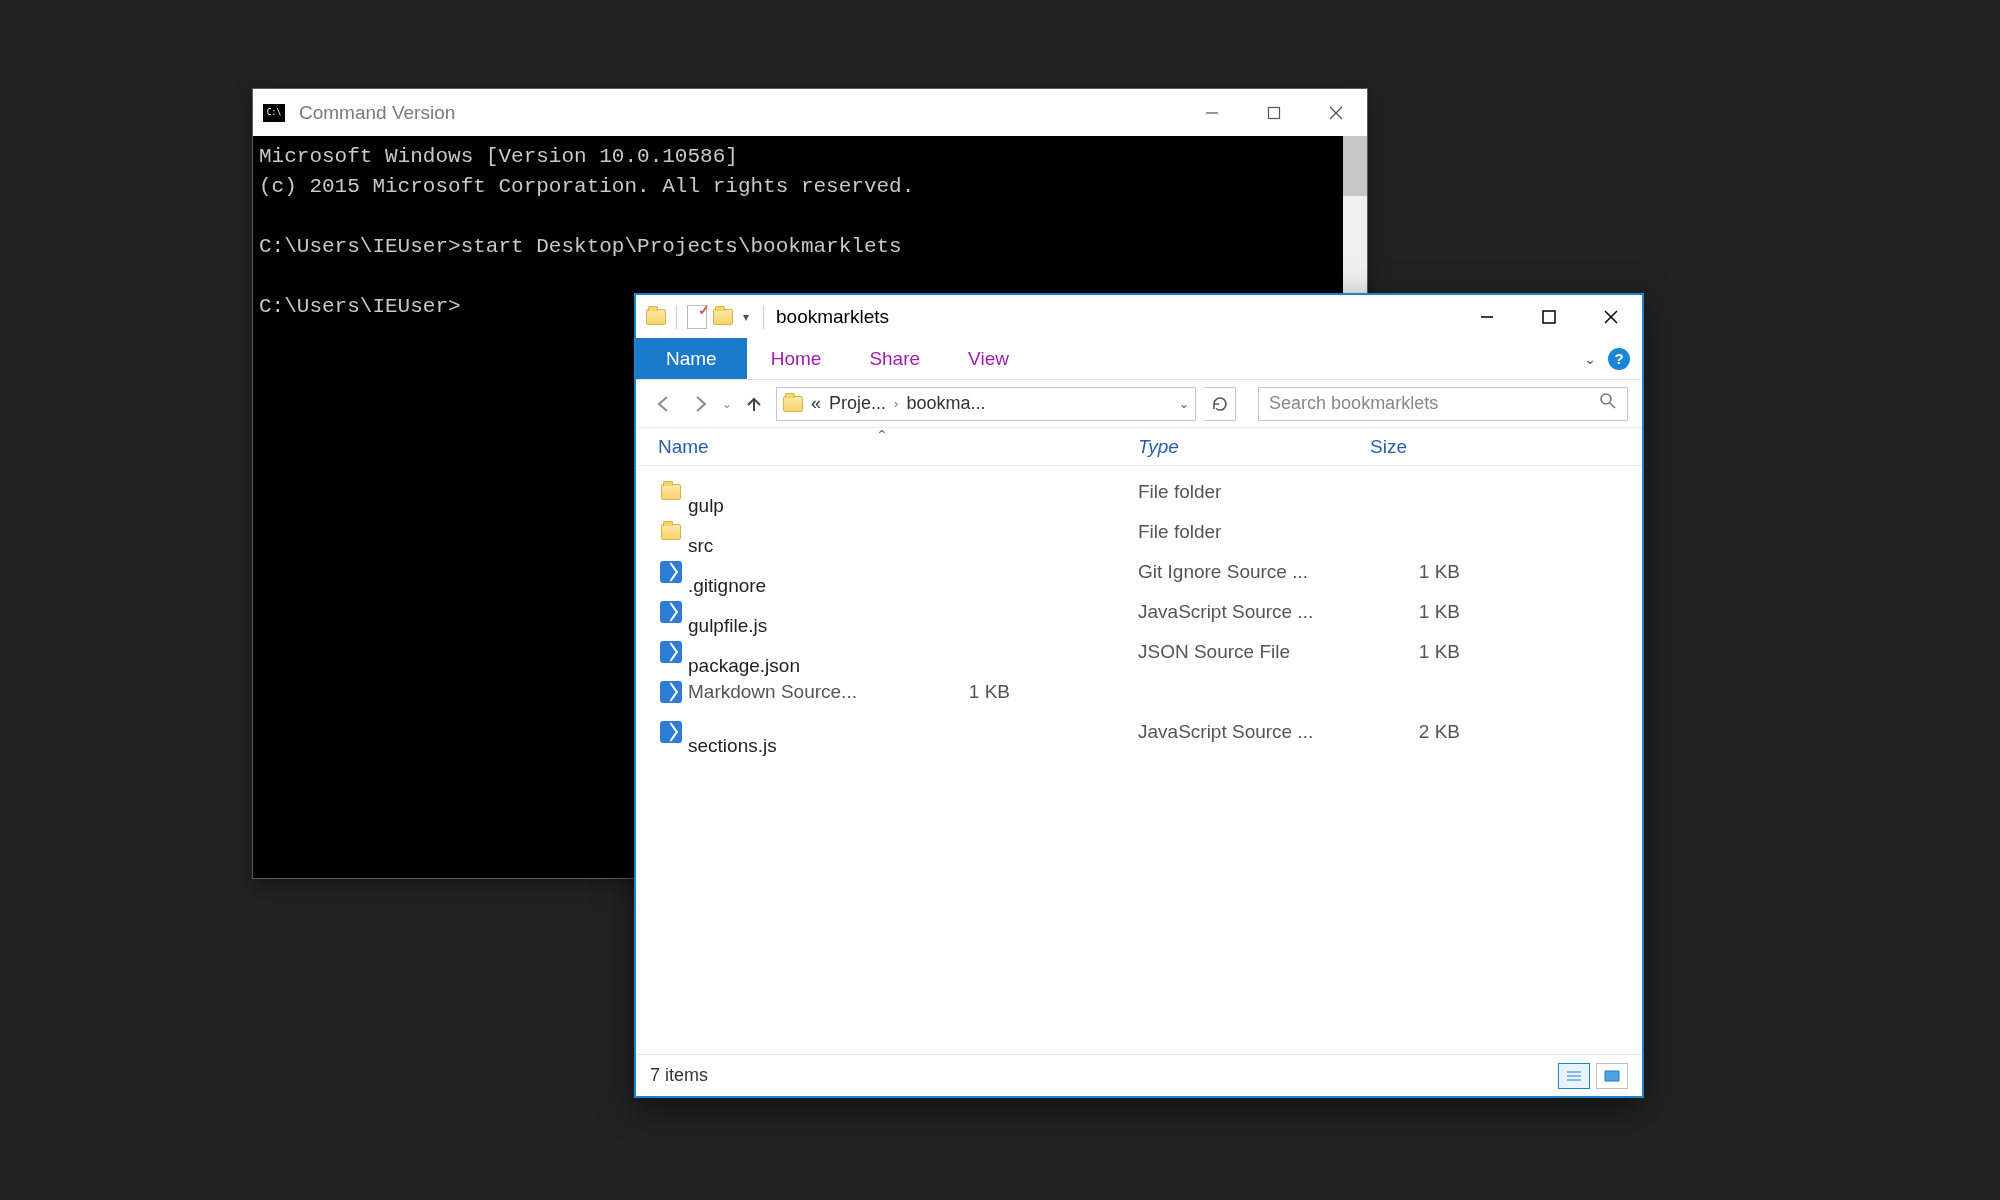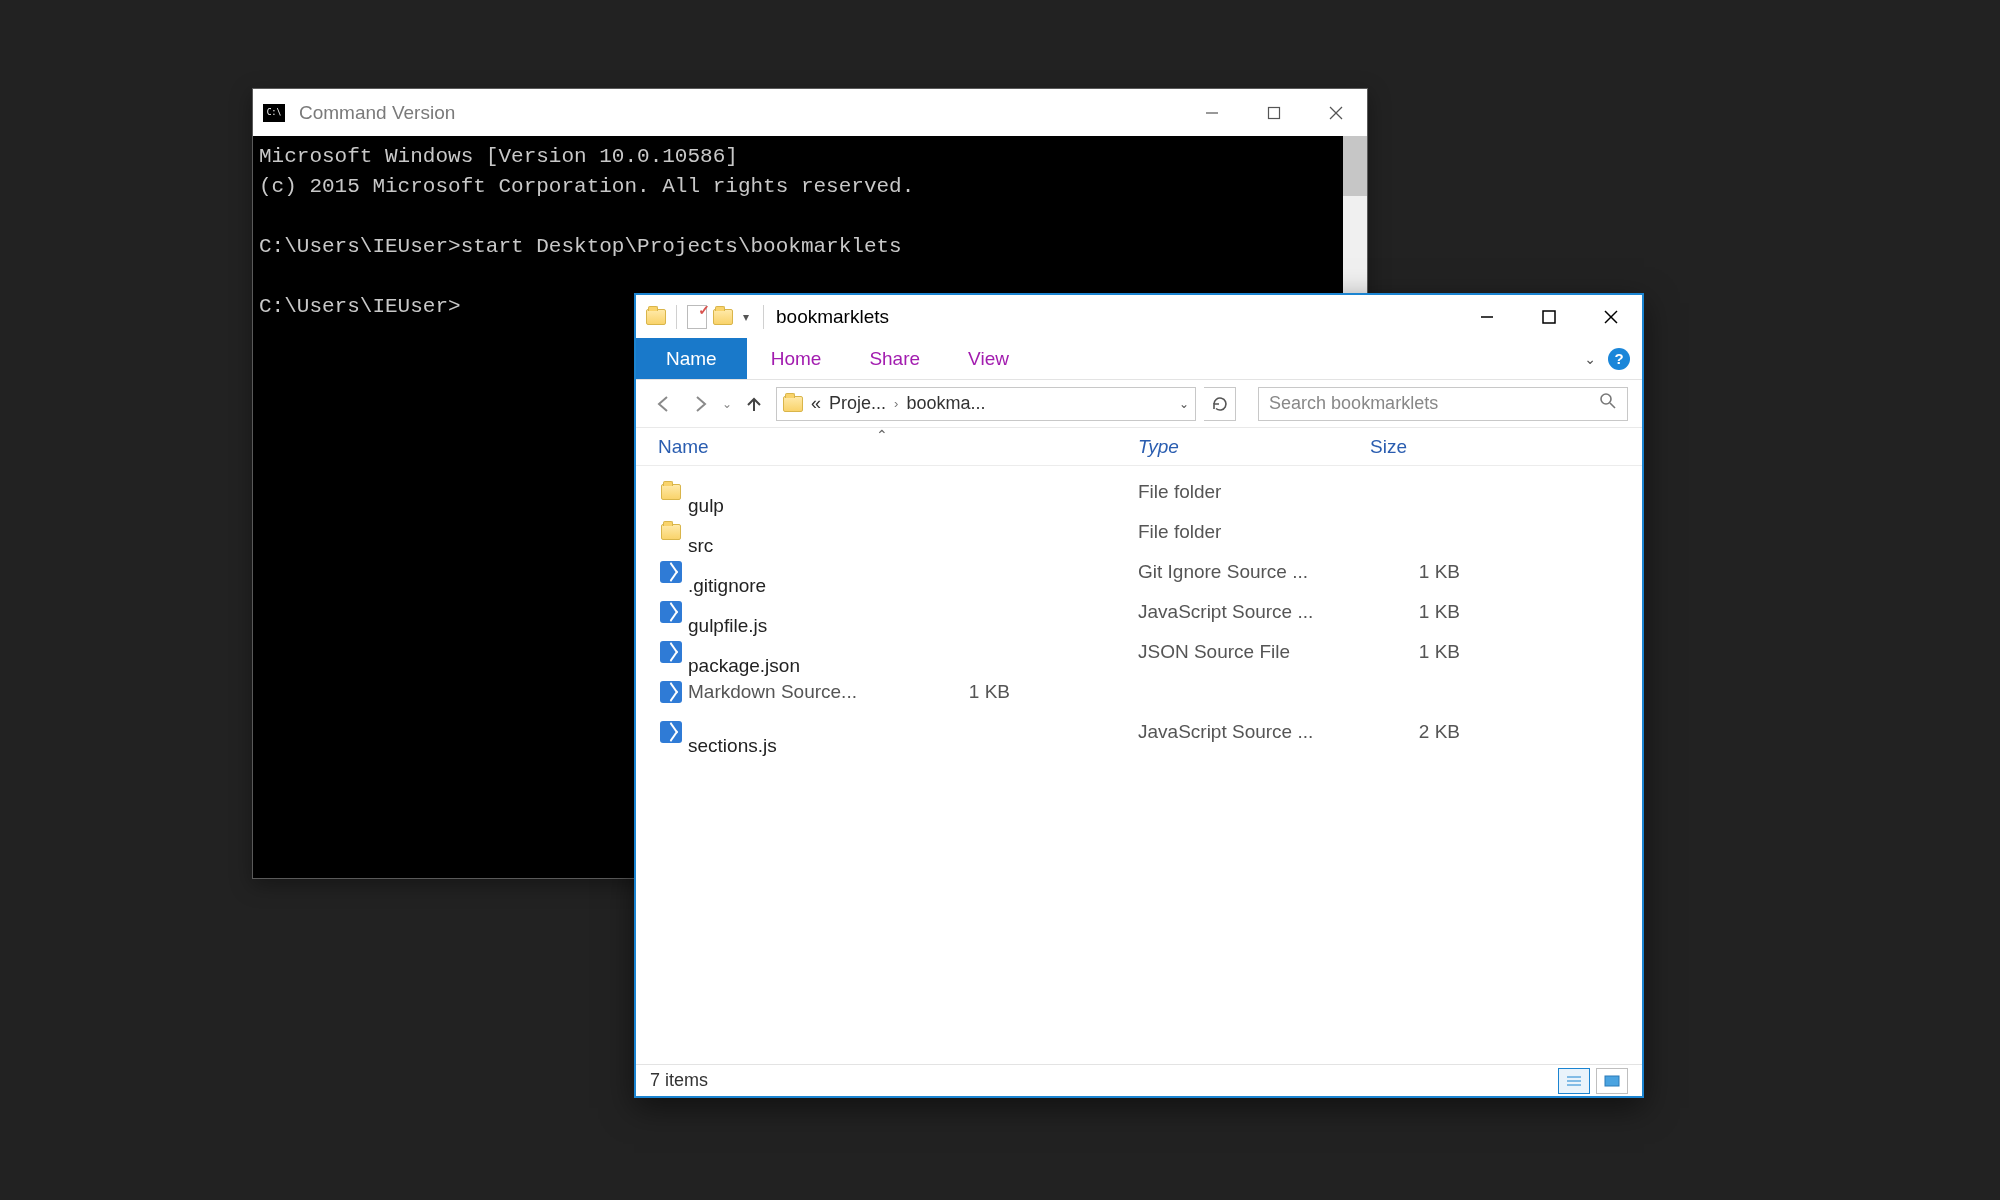--- a/index.html
+++ b/index.html
@@ -154,21 +154,21 @@
   .file-row .icon-cell{width:34px;display:flex;align-items:center;justify-content:center;}
   .file-row .name-cell{width:450px;margin-top:28px;}
   .file-row .type-cell{width:232px;color:#555;}
   .file-row .size-cell{width:90px;text-align:right;color:#555;}
   .vs-ico{
     width:22px;height:22px;background:#2f7bd6;border-radius:3px;position:relative;display:flex;align-items:center;justify-content:center;
   }
   .vs-ico::after{content:"";width:10px;height:10px;border:2px solid #fff;border-left:none;border-bottom:none;transform:rotate(45deg) skew(10deg,10deg);}
 
   .statusbar{
-    height:32px;border-top:1px solid #e3e3e3;display:flex;align-items:center;
+    height:42px;border-top:1px solid #e3e3e3;display:flex;align-items:center;
     padding:0 14px;font-size:18px;color:#333;
   }
   .view-toggles{margin-left:auto;display:flex;gap:6px;}
   .view-btn{width:32px;height:26px;border:1px solid #bfbfbf;display:flex;align-items:center;justify-content:center;background:#fff;}
   .view-btn.active{border-color:#1b84d1;background:#e9f3fb;}
 </style>
 </head>
 <body>
 
 <div class="cmd-window">

